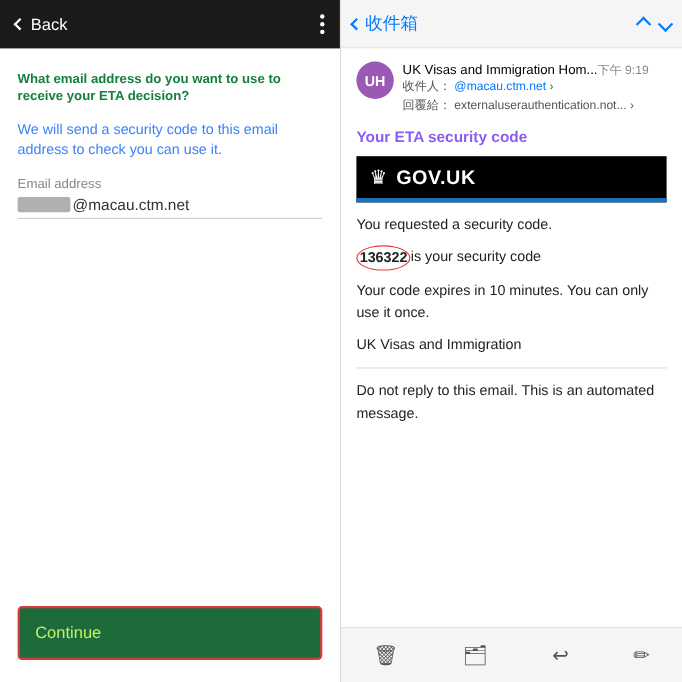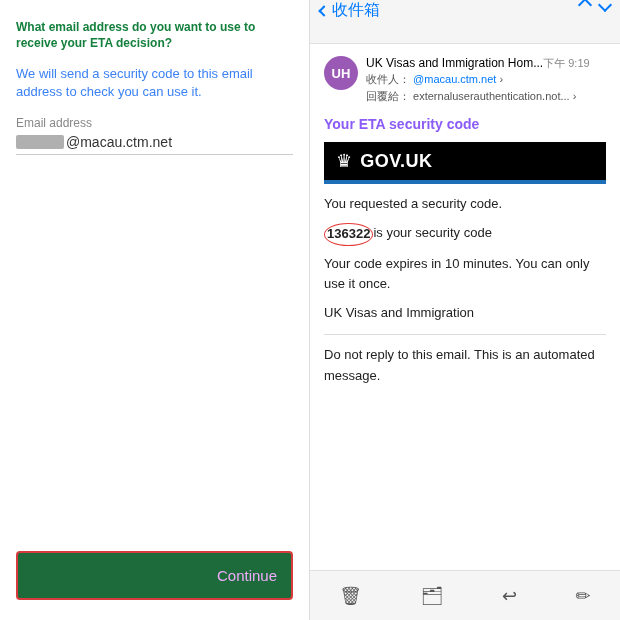--- a/index.html
+++ b/index.html
@@ -117,44 +117,44 @@
     }
 
     .left-footer {
       padding: 10px 16px 20px;
     }
 
     .continue-btn {
       width: 100%;
       padding: 14px;
       background: #1d6b3a;
-      color: #f0abfc;
+      color: #bef264;
       font-size: 15px;
       font-weight: 500;
       border: 2px solid #d63c3c;
       border-radius: 4px;
       cursor: pointer;
-      text-align: right;
+      text-align: left;
     }
 
     
     .right-panel {
       width: 310px;
       height: 620px;
       display: flex;
       flex-direction: column;
       background: #f5f5f5;
     }
 
     .right-header {
       background: #f5f5f5;
       display: flex;
-      align-items: flex-start;
+      align-items: center;
       justify-content: space-between;
-      padding: 0 10px;
+      padding: 16px 10px;
       height: 44px;
       flex-shrink: 0;
       border-bottom: 1px solid #e0e0e0;
       gap: 48px;
     }
 
     .inbox-title {
       display: flex;
       align-items: center;
       gap: 4px;
@@ -319,20 +319,31 @@
       justify-content: center;
       color: #555;
       font-size: 18px;
       cursor: pointer;
     }
   </style>
 </head>
 <body>
 
 <div class="left-panel">
+  <div class="left-header">
+    <div class="back-btn">
+      <span class="chevron-left"></span>
+      <span>Back</span>
+    </div>
+    <div class="more-icon">
+      <span></span>
+        <span></span>
+        <span></span>
+    </div>
+  </div>
 
   <div class="left-content">
     <h1 class="main-question">What email address do you want to use to receive your ETA decision?</h1>
     <p class="sub-text">We will send a security code to this email address to check you can use it.</p>
     <div class="email-label">Email address</div>
     <div class="email-input-row">
       <span class="email-redacted"></span>
       <span class="email-suffix">@macau.ctm.net</span>
     </div>
   </div>

